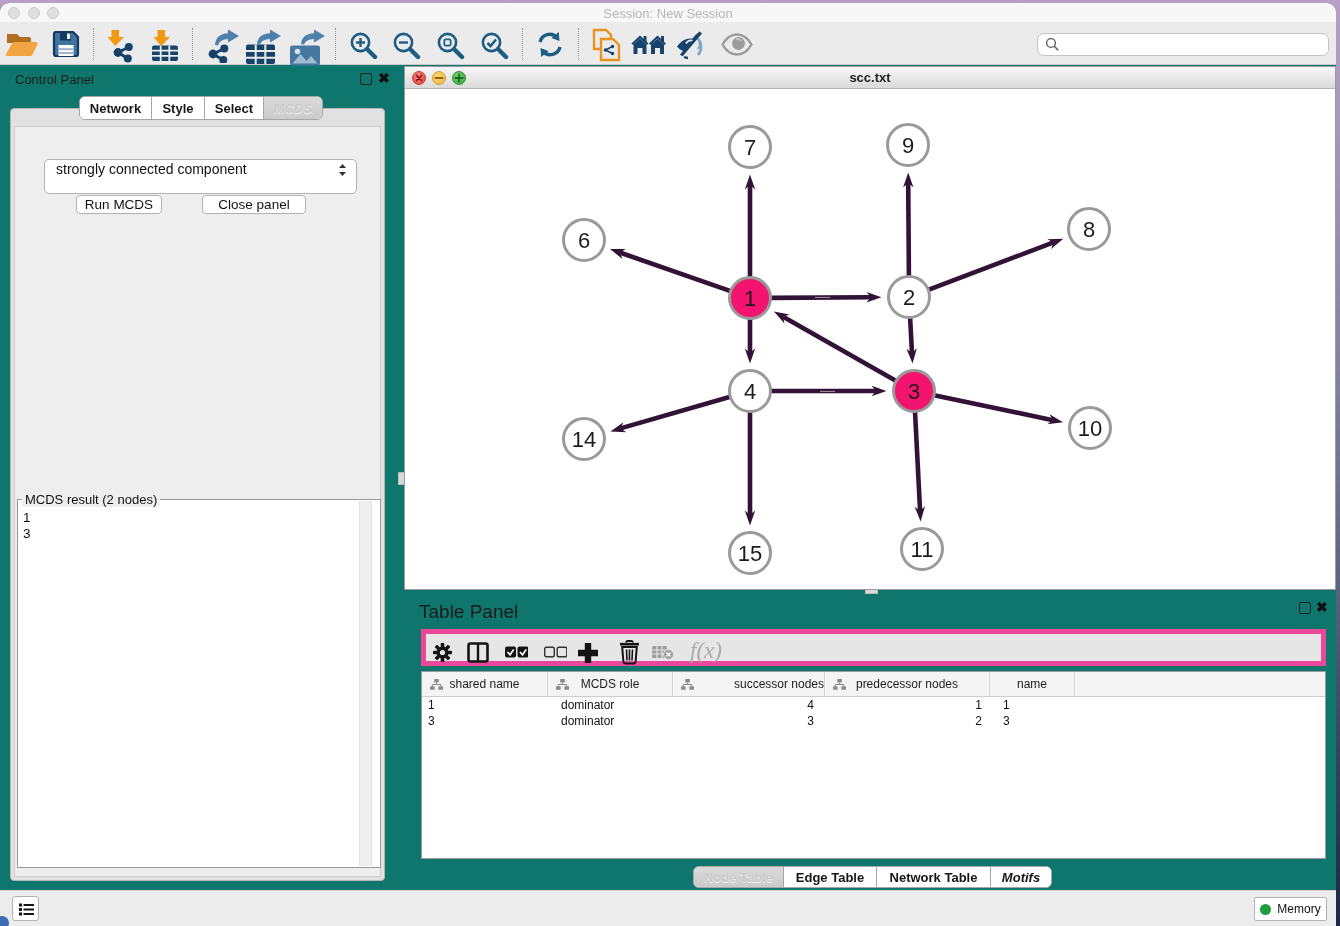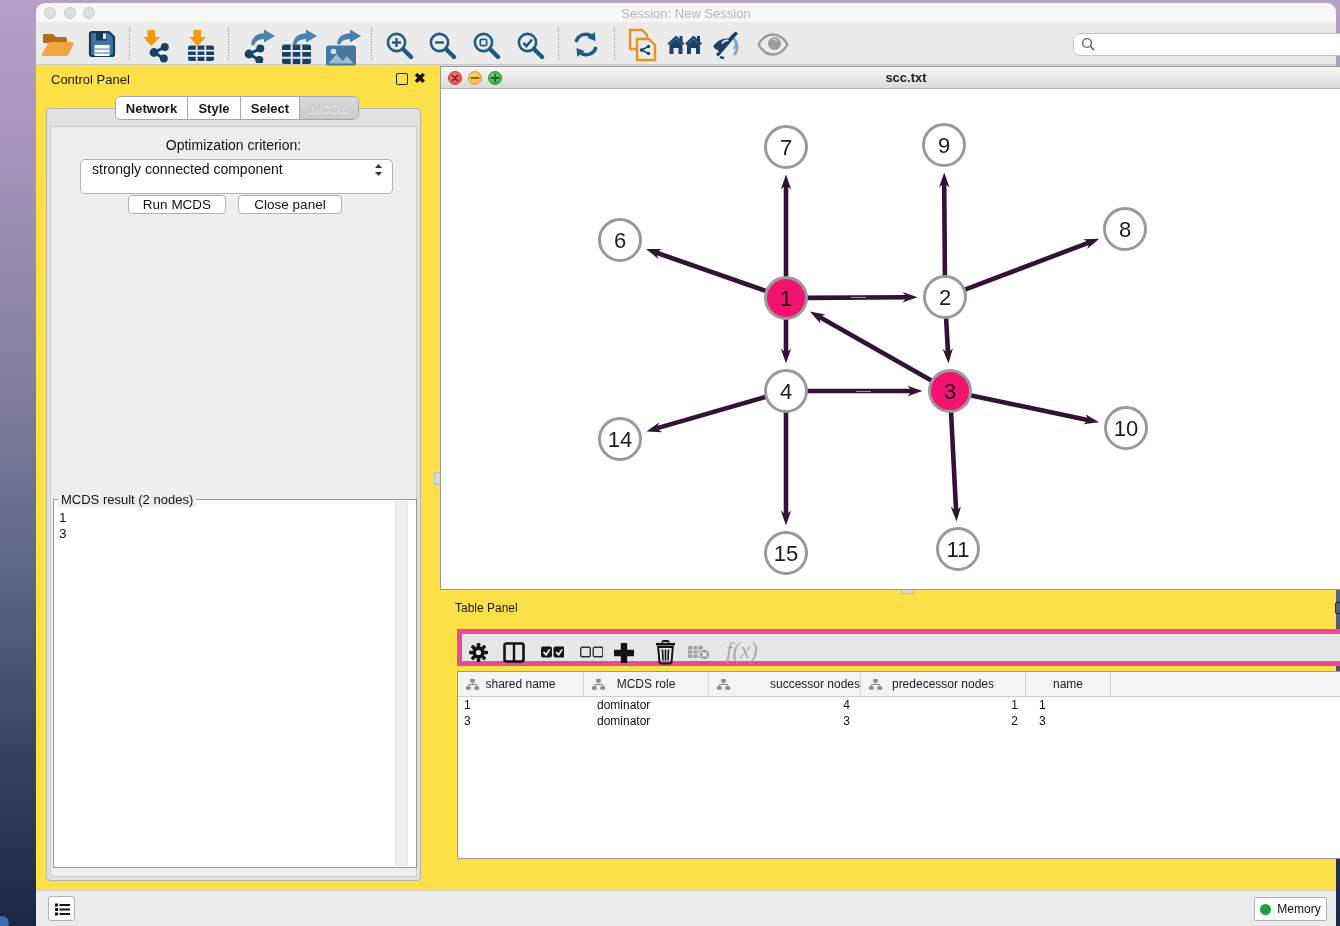--- a/index.html
+++ b/index.html
@@ -1,18 +1,18 @@
 <!DOCTYPE html>
 <html><head><meta charset="utf-8">
 <style>
 html,body{margin:0;padding:0;width:1340px;height:926px;overflow:hidden;
  font-family:"Liberation Sans",sans-serif;-webkit-font-smoothing:antialiased;}
 .desktop{position:absolute;inset:0;
  background:linear-gradient(180deg,#b79fc8 0%,#a393b8 18%,#83819f 40%,#5d6583 62%,#36415f 82%,#1c2746 100%);}
-.win{position:absolute;left:0;top:3px;right:4px;bottom:0;background:#fde047;border-radius:9px 9px 0 0;margin-left:36px;}
+.win{position:absolute;left:0;top:3px;right:4px;bottom:0;background:#0f766e;border-radius:9px 9px 0 0;}
 .content{position:absolute;left:0;top:-3px;right:0;bottom:0;}
 .titlebar{position:absolute;left:0;right:0;top:3px;height:19px;background:#f7f7f7;
  border-radius:9px 9px 0 0;border-bottom:1px solid #e3e3e3;}
 .tl{position:absolute;top:4px;width:12px;height:12px;border-radius:50%;background:#dfdfdf;border:1px solid #cccccc;box-sizing:border-box;}
 .wtitle{position:absolute;top:3px;left:0;right:0;text-align:center;font-size:13px;color:#b6b6b6;}
 .toolbar{position:absolute;left:0;right:0;top:22px;height:42px;background:#ebebeb;border-bottom:1px solid #c9c9c9;}
 .tsep{position:absolute;top:6px;height:32px;width:0;border-left:1px dotted #9a9a9a;}
 .ti{position:absolute;}
 .searchbox{position:absolute;left:1037px;top:11px;width:290px;height:21px;background:#fff;
  border:1px solid #c4c4c4;border-radius:7px;}
@@ -35,21 +35,21 @@
 .mcdsbox{position:absolute;left:17px;top:499px;width:364px;height:369px;background:#fff;border:1px solid #989898;box-sizing:border-box;}
 .mcdslabel{position:absolute;left:22px;top:492px;font-size:13px;color:#111;background:#eeeeee;padding:0 3px;}
 .mcdsitems{position:absolute;left:23px;top:510px;font-size:13.5px;color:#111;line-height:16px;}
 .mcdssb{position:absolute;right:8px;top:1px;width:11px;bottom:1px;background:#efefef;border-left:1px solid #e2e2e2;border-right:1px solid #e2e2e2;}
 
 .netwin{position:absolute;left:404px;top:66px;width:932px;height:524px;border:1px solid #9b9b9b;box-sizing:border-box;background:#fff;}
 .nettb{position:absolute;left:0;right:0;top:0;height:21px;background:linear-gradient(#f8f8f8,#d9d9d9);border-bottom:1px solid #b3b3b3;}
 .nettitle{position:absolute;left:0;right:0;top:3px;text-align:center;font-size:13px;font-weight:700;color:#222;}
 .tl2{position:absolute;top:3.5px;width:14px;height:14px;border-radius:50%;box-sizing:border-box;}
 
-.tp-title{position:absolute;left:419px;top:601px;font-size:12px;color:#1a1a1a;}
+.tp-title{position:absolute;left:419px;top:601px;font-size:19px;color:#1a1a1a;}
 .tp-toolbar{position:absolute;left:421px;top:629px;width:905px;height:37px;background:#e6e6e6;border:5px solid #ec4899;box-sizing:border-box;}
 .tbl{position:absolute;left:421px;top:671px;width:905px;height:188px;background:#fff;border:1px solid #9a9a9a;box-sizing:border-box;}
 .tblhead{position:absolute;left:0;right:0;top:0;height:24px;background:#f4f4f4;border-bottom:1px solid #cfcfcf;}
 .th{position:absolute;top:0;height:24px;font-size:12px;color:#1c1c1c;text-align:center;line-height:24px;border-right:1px solid #d4d4d4;box-sizing:border-box;}
 .td{position:absolute;font-size:12px;color:#111;line-height:16px;}
 .statusbar{position:absolute;left:0;right:0;bottom:0;height:35px;background:#ececec;border-top:1px solid #cfcfcf;}
 .memdot{display:inline-block;width:11px;height:11px;border-radius:50%;background:#1e9e3e;vertical-align:-1.5px;margin-right:6px;}
 </style></head><body>
 <div class="desktop"></div>
 <div class="win">
@@ -198,28 +198,27 @@
 <div class="hx" style="left:378px;top:71px;">✖</div>
 <div class="tabset" style="left:79px;top:96px;height:22px;">
  <div class="tab" style="width:71px;">Network</div>
  <div class="tab" style="width:52px;">Style</div>
  <div class="tab" style="width:58px;">Select</div>
  <div class="tab sel" style="width:58px;">MCDS</div>
 </div>
 <div class="tabpane">
         <div class="tabinner"></div>
       </div>
-<div class="optlabel">Optimization criterion:</div>
 <div class="dropdown">strongly connected component
  <svg style="position:absolute;right:9px;top:3px;" width="9" height="14" viewBox="0 0 9 14">
   <path d="M1 5 L4.5 1 L8 5 z" fill="#333"></path>
           <path d="M1 9 L4.5 13 L8 9 z" fill="#333"></path>
  </svg>
 </div>
-<div class="btn" style="left:92px;top:195px;width:98px;">Run MCDS</div>
+<div class="btn" style="left:76px;top:195px;width:86px;">Run MCDS</div>
 <div class="btn" style="left:202px;top:195px;width:104px;">Close panel</div>
 <div class="mcdsbox">
         <div class="mcdssb"></div>
       </div>
 <div class="mcdslabel">MCDS result (2 nodes)</div>
 <div class="mcdsitems">1<br>3</div>
 
 <div style="position:absolute;left:398px;top:472px;width:6px;height:11px;background:#d8d8d8;border:1px solid #bdbdbd;"></div>
 <div style="position:absolute;left:865px;top:586px;width:11px;height:6px;background:#d8d8d8;border:1px solid #bdbdbd;"></div>
 
@@ -403,20 +402,26 @@
 <div class="td" style="left:139px;top:25px;">dominator</div>
 <div class="td" style="left:251px;width:141px;top:25px;text-align:right;">4</div>
 <div class="td" style="left:403px;width:157px;top:25px;text-align:right;">1</div>
 <div class="td" style="left:581px;top:25px;">1</div>
 <div class="td" style="left:6px;top:41px;">3</div>
 <div class="td" style="left:139px;top:41px;">dominator</div>
 <div class="td" style="left:251px;width:141px;top:41px;text-align:right;">3</div>
 <div class="td" style="left:403px;width:157px;top:41px;text-align:right;">2</div>
 <div class="td" style="left:581px;top:41px;">3</div>
 </div>
+<div class="tabset" style="left:693px;top:866px;height:20px;">
+ <div class="tab sel" style="width:89px;">Node Table</div>
+ <div class="tab" style="width:92px;">Edge Table</div>
+ <div class="tab" style="width:113px;">Network Table</div>
+ <div class="tab" style="width:60px;">Motifs</div>
+</div>
 <div class="statusbar">
  <div class="btn" style="left:12px;top:5px;width:27px;height:25px;border-radius:3px;">
   <svg style="position:absolute;left:6px;top:6px;" width="15" height="13" viewBox="0 0 15 13">
    <g fill="#141414">
     <rect x="0" y="0.5" width="3" height="3"></rect>
               <rect x="0" y="5" width="3" height="3"></rect>
               <rect x="0" y="9.5" width="3" height="3"></rect>
     <rect x="4.5" y="1" width="10.5" height="2"></rect>
               <rect x="4.5" y="5.5" width="10.5" height="2"></rect>
               <rect x="4.5" y="10" width="10.5" height="2"></rect>

